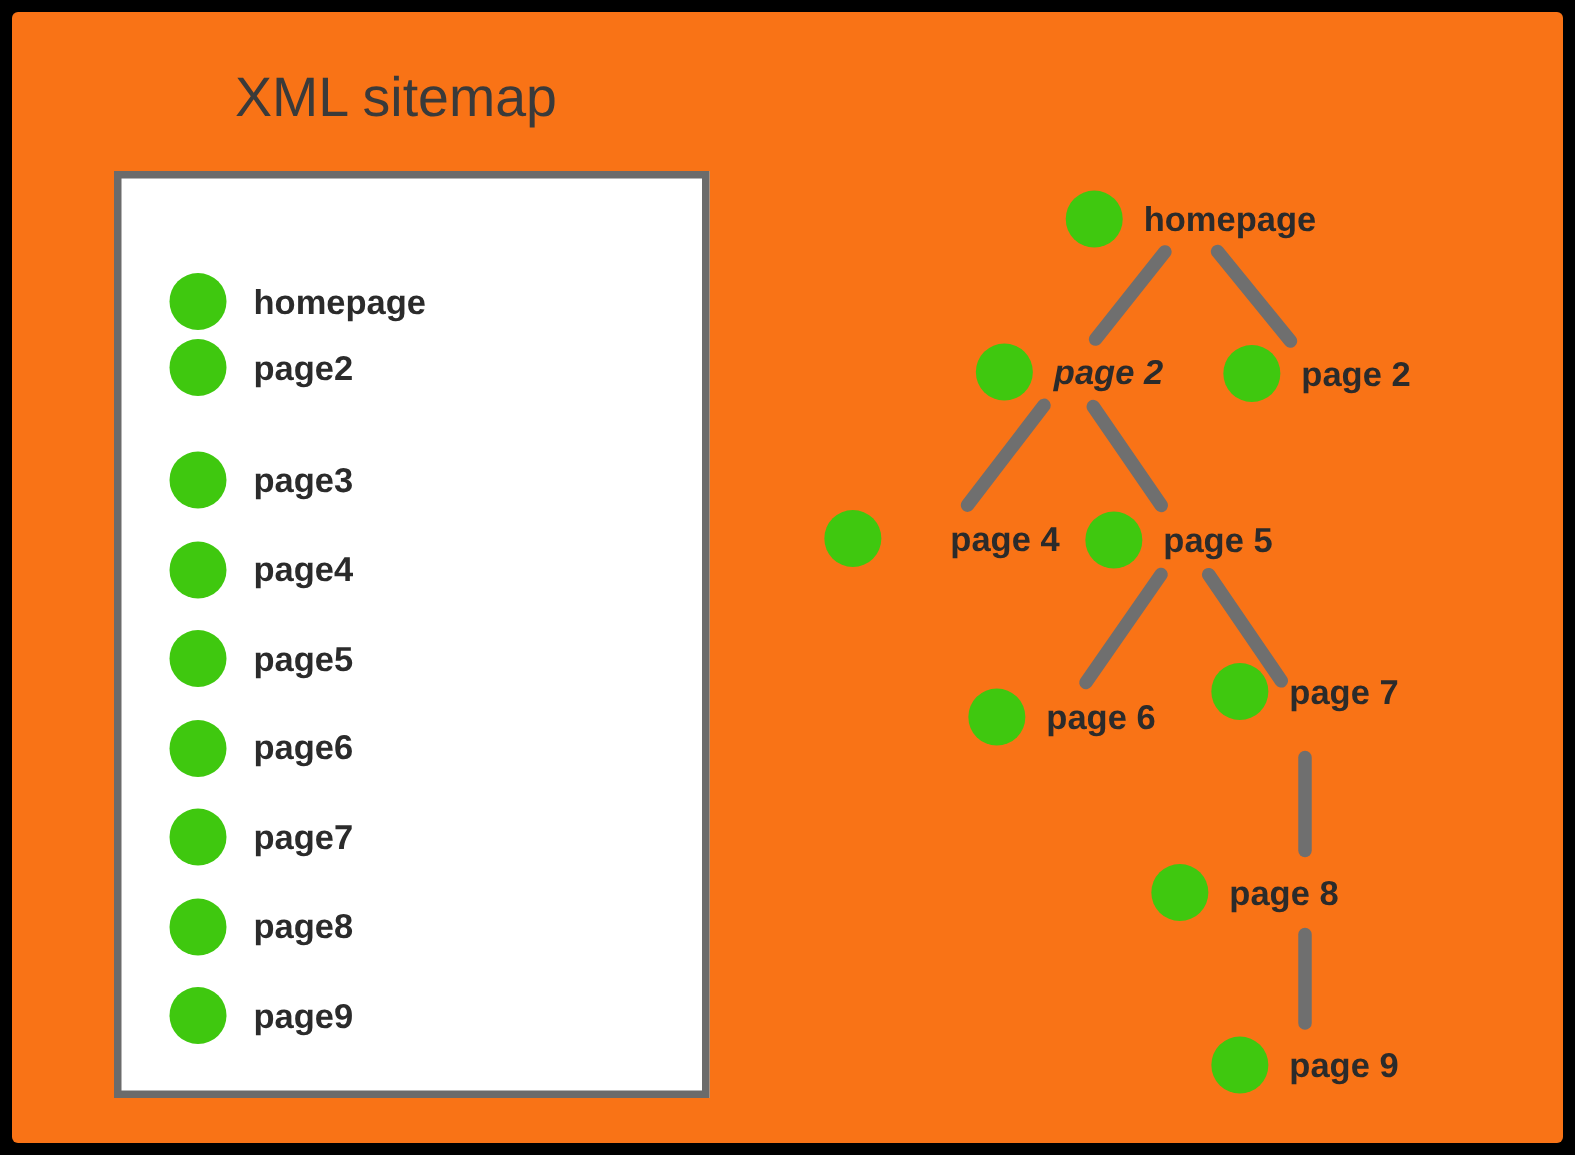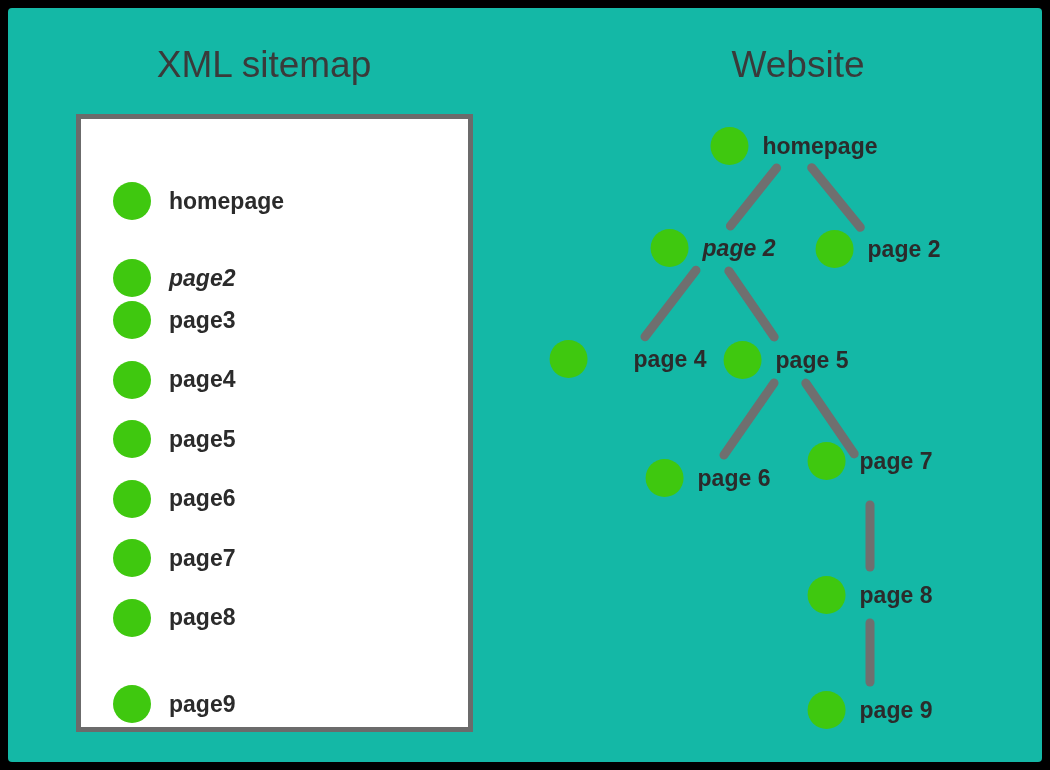--- a/index.html
+++ b/index.html
@@ -13,21 +13,21 @@
     overflow: hidden;
     font-family: "Liberation Sans", sans-serif;
   }
 
   #canvas {
     position: absolute;
     left: 8px;
     top: 8px;
     width: 1034px;
     height: 754px;
-    background: #14b8a6;
+    background: #f97316;
     border-radius: 4px;
     overflow: hidden;
   }
 
   
   .panel-title {
     position: absolute;
     font-size: 37px;
     font-weight: 400;
     color: #3a3a3a;
@@ -116,29 +116,28 @@
     color: #2b2b2b;
   }
 </style>
 </head>
 <body>
 
 <div id="canvas">
 
   <div class="panel-title" id="title-sitemap">XML sitemap</div>
 
-  <div class="panel-title" id="title-website">Website</div>
 
   <div id="sitemap-box">
     <div id="sitemap-list">
         <div class="list-item" style="top: 62px;">
           <span class="dot" style="background: rgb(63, 200, 15);"></span>
           <span class="lbl">homepage</span>
         </div>
-        <div class="list-item" style="top: 139px; font-style: italic;">
+        <div class="list-item" style="top: 106px;">
           <span class="dot" style="background: rgb(63, 200, 15);"></span>
           <span class="lbl">page2</span>
         </div>
         <div class="list-item" style="top: 181px; justify-content: center;">
           <span class="dot" style="background: rgb(63, 200, 15);"></span>
           <span class="lbl">page3</span>
         </div>
         <div class="list-item" style="top: 240.5px; text-align: right;">
           <span class="dot" style="background: rgb(63, 200, 15);"></span>
           <span class="lbl">page4</span>
@@ -152,21 +151,21 @@
           <span class="lbl">page6</span>
         </div>
         <div class="list-item" style="top: 419px;">
           <span class="dot" style="background: rgb(63, 200, 15);"></span>
           <span class="lbl">page7</span>
         </div>
         <div class="list-item" style="top: 478.5px;">
           <span class="dot" style="background: rgb(63, 200, 15);"></span>
           <span class="lbl">page8</span>
         </div>
-        <div class="list-item" style="top: 565px;">
+        <div class="list-item" style="top: 538px;">
           <span class="dot" style="background: rgb(63, 200, 15);"></span>
           <span class="lbl">page9</span>
         </div>
       </div>
   </div>
 
   <div id="tree">
     <svg id="edges" viewBox="0 0 1034 754">
         <line x1="768.5872999791555" y1="159.92710372995222" x2="722.4127000208445" y2="218.07289627004778" stroke="#6f6f6f" stroke-width="9" stroke-linecap="round"></line>
         <line x1="803.696219498687" y1="159.69893581386626" x2="852.303780501313" y2="219.30106418613374" stroke="#6f6f6f" stroke-width="9" stroke-linecap="round"></line>
@@ -199,21 +198,21 @@
           <span class="lbl">page 5</span>
         </div>
         <div class="tree-node" style="left: 700px; top: 470px;">
           <span class="dot" style="background: rgb(63, 200, 15);"></span>
           <span class="lbl">page 6</span>
         </div>
         <div class="tree-node" style="left: 862px; top: 453px;">
           <span class="dot" style="background: rgb(63, 200, 15);"></span>
           <span class="lbl">page 7</span>
         </div>
-        <div class="tree-node" style="left: 862px; top: 587px; justify-content: flex-end;">
+        <div class="tree-node" style="left: 822px; top: 587px; justify-content: flex-end;">
           <span class="dot" style="background: rgb(63, 200, 15);"></span>
           <span class="lbl">page 8</span>
         </div>
         <div class="tree-node" style="left: 862px; top: 702px;">
           <span class="dot" style="background: rgb(63, 200, 15);"></span>
           <span class="lbl">page 9</span>
         </div>
       </div>
   </div>
 

